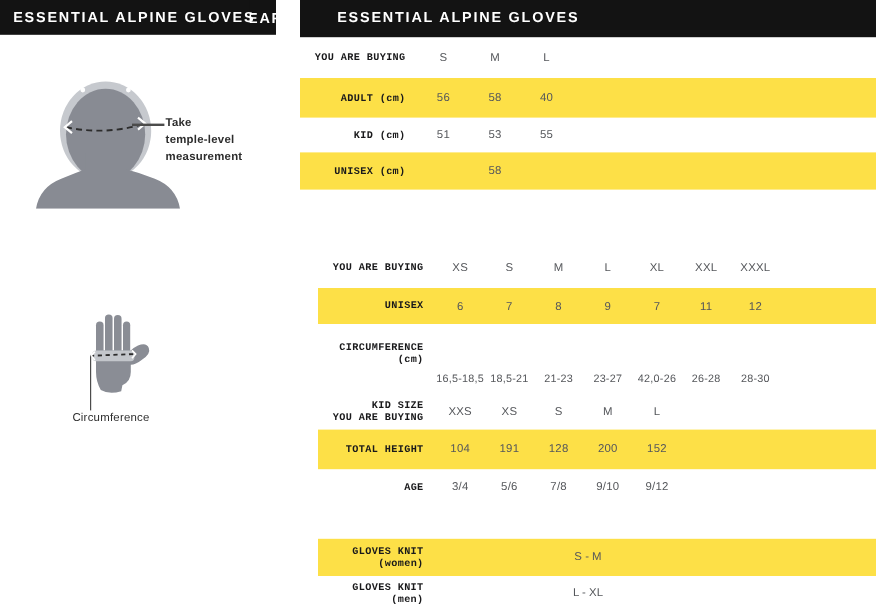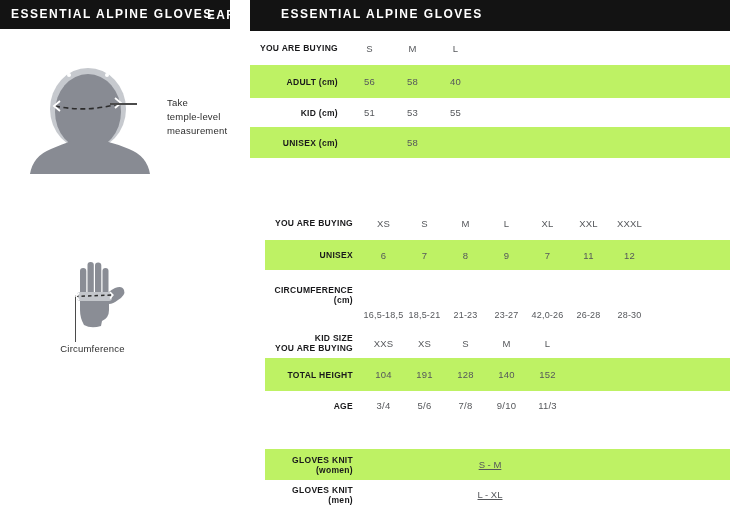--- a/index.html
+++ b/index.html
@@ -20,41 +20,41 @@
 
   
   .tbl { position:absolute; }
   #hw-table { left:250px; top:31px; width:480px; }
   #gl-table { left:265px; top:206px; width:465px; }
   .row { display:grid; align-items:center; }
   .hw-cols  { grid-template-columns:98px 43px 43px 43px; }
   .gl-cols  { grid-template-columns:98px 41px 41px 41px 41px 41px 41px 41px; }
   .kid-cols { grid-template-columns:98px 41px 41px 41px 41px 41px; }
   .knit-cols{ grid-template-columns:98px 1fr; }
-  .gray { background:#bef264; }
+  .gray { background:#fde047; }
   .h34{height:34px} .h33{height:33px} .h31{height:31px} .h30{height:30px}
   .h29{height:29px} .h44{height:44px}
   .sp14{height:14px} .sp29{height:29px}
   .lbl {
     text-align:right; padding-right:10px; font-weight:bold; font-size:8.5px;
-    color:#19191b; letter-spacing:.3px; line-height:10px; white-space:pre-line;
+    color:#19191b; letter-spacing:.3px; line-height:10px; white-space:pre-line;font-family:Liberation Mono, monospace;
   }
   .val { text-align:center; font-size:9.5px; color:#55575b; letter-spacing:.2px; }
   .val-sm { font-size:9px;margin-top:40px; }
   .knit-val { display:block; width:70px; margin-left:92px; text-align:center;
-              font-size:9.5px; color:#55575b;text-decoration:underline; }
+              font-size:9.5px; color:#55575b; }
 
   
   .illu { position:absolute; }
   #head-illu { left:25px; top:42px; }
   #hand-illu { left:55px; top:252px; }
   #head-connector { position:absolute; left:110px; top:103px; width:27px; height:1.5px; background:#4b4b4b; }
   #head-note {
     position:absolute; left:138px; top:96px; font-size:9.5px; line-height:14px;
-    color:#2d2d2d; font-weight:400; white-space:pre-line; letter-spacing:.2px;margin-left:29px;
+    color:#2d2d2d; font-weight:700; white-space:pre-line; letter-spacing:.2px;
   }
   #hand-vline { position:absolute; left:75px; top:297px; width:1px; height:45px; background:#4b4b4b; }
   #hand-note {
     position:absolute; left:50px; top:343px; width:85px; text-align:center;
     font-size:9.5px; color:#2d2d2d; letter-spacing:.2px;
   }
 </style>
 </head>
 <body>
 
@@ -174,30 +174,30 @@
       <div class="val">XS</div>
       <div class="val">S</div>
       <div class="val">M</div>
       <div class="val">L</div>
     </div>
     <div class="row kid-cols h33 gray">
       <div class="lbl">TOTAL HEIGHT</div>
       <div class="val">104</div>
       <div class="val">191</div>
       <div class="val">128</div>
-      <div class="val">140</div>
+      <div class="val">200</div>
       <div class="val">152</div>
     </div>
     <div class="row kid-cols h29">
       <div class="lbl">AGE</div>
       <div class="val">3/4</div>
       <div class="val">5/6</div>
       <div class="val">7/8</div>
       <div class="val">9/10</div>
-      <div class="val">11/3</div>
+      <div class="val">9/12</div>
     </div>
 
     <div class="sp29"></div>
 
     <div class="row knit-cols h31 gray">
       <div class="lbl">GLOVES KNIT (women)</div>
       <div>
           <span class="knit-val">S - M</span>
         </div>
     </div>

